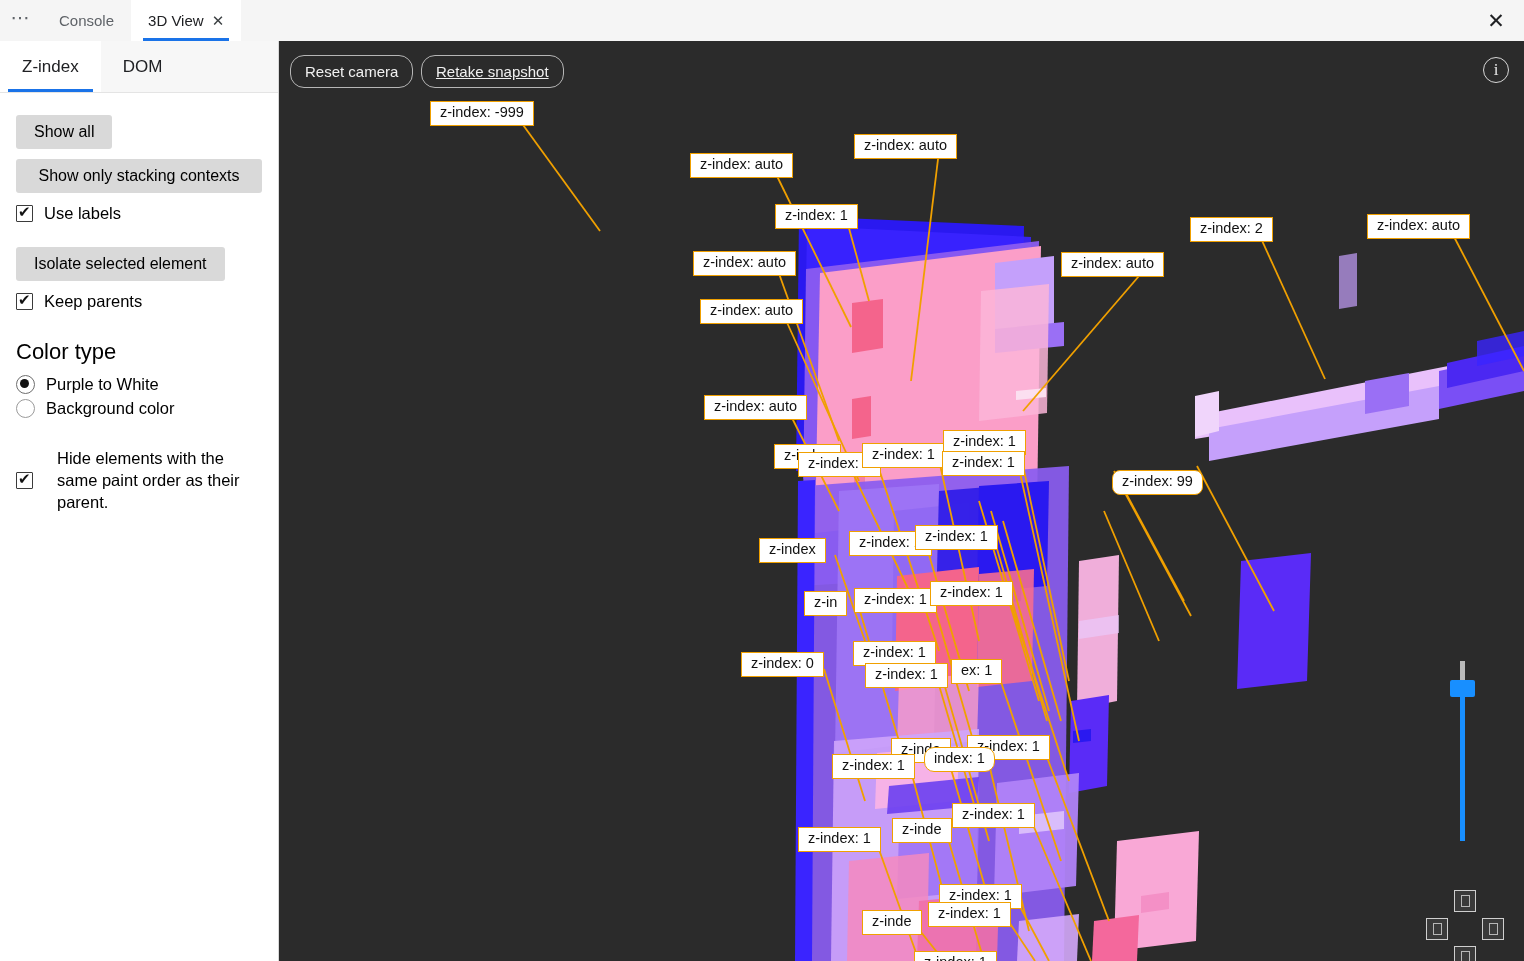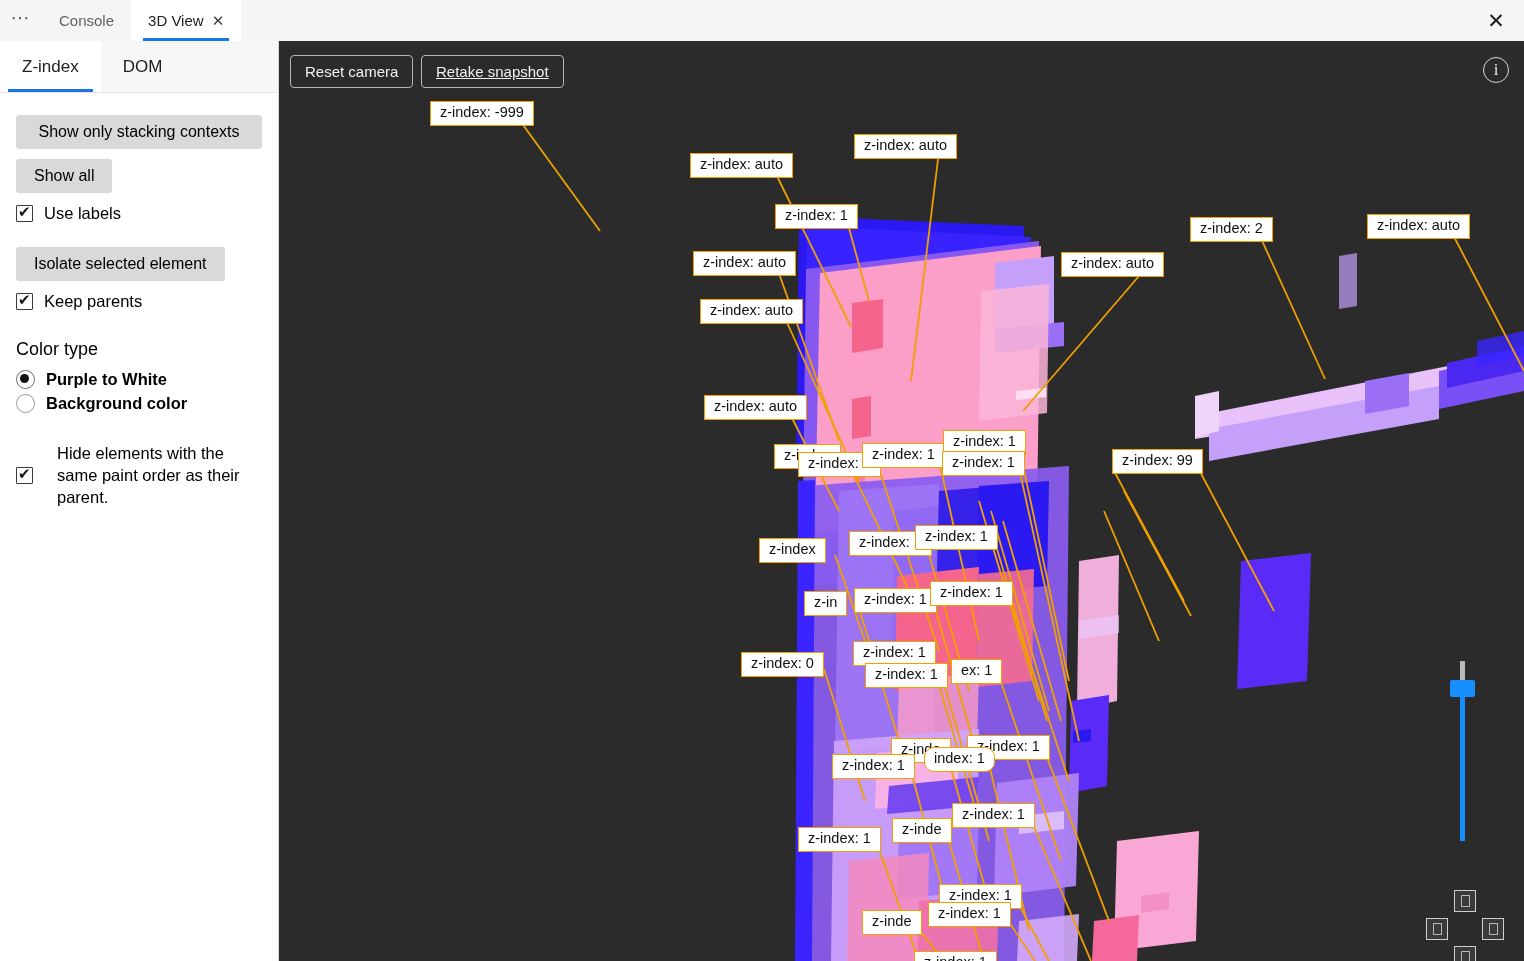--- a/index.html
+++ b/index.html
@@ -88,23 +88,23 @@
     position: relative; border-radius: 1px;
   }
   .cbox.checked::after {
     content: "✔";
     position: absolute; left: 1px; top: -3px;
     font-size: 15px; color: #111; line-height: 17px;
   }
   .check-label { font-size: 16.5px; color: #000; line-height: 1.33; }
 
   .section-title {
-    font-size: 18px; color: #000; margin: 26px 0 10px 0;
-  }
-  .radio-row { display: flex; align-items: center; gap: 11px; margin: 5px 0; font-weight: bold; }
+    font-size: 22px; color: #000; margin: 26px 0 10px 0;
+  }
+  .radio-row { display: flex; align-items: center; gap: 11px; margin: 5px 0; }
   .radio {
     width: 19px; height: 19px; min-width: 19px; border-radius: 50%;
     border: 1.6px solid #9a9a9a; background: #fff; position: relative;
   }
   .radio.sel { border-color: #6e6e6e; }
   .radio.sel::after {
     content: ""; position: absolute; left: 3px; top: 3px;
     width: 9px; height: 9px; border-radius: 50%; background: #111;
   }
   .radio-label { font-size: 16.5px; color: #000; }
@@ -117,21 +117,21 @@
     overflow: hidden;
   }
   .toolbtn {
     position: absolute; top: 14px;
     background: transparent;
     border: 1px solid #b6b6b6;
     color: #f1f1f1;
     font-family: "Liberation Sans", sans-serif;
     font-size: 15px;
     padding: 7px 14px;
-    border-radius: 4px;
+    border-radius: 14px;
     cursor: default;
   }
   #btn-reset { left: 11px; }
   #btn-retake { left: 142px; text-decoration: underline; }
 
   #info-icon {
     position: absolute; right: 15px; top: 16px;
     width: 26px; height: 26px; border-radius: 50%;
     border: 1.7px solid #d7d7d7; color: #e8e8e8;
     display: flex; align-items: center; justify-content: center;
@@ -208,25 +208,25 @@
       <span>Z-index</span>
     </div>
     <div class="side-tab">
       <span>DOM</span>
     </div>
   </div>
 
   <div id="controls">
 
     <div class="btn-row">
+      <button class="panel-btn">Show all</button>
+    </div>
+
+    <div class="btn-row">
       <button class="panel-btn btn-wide">Show only stacking contexts</button>
-    </div>
-
-    <div class="btn-row">
-      <button class="panel-btn">Show all</button>
     </div>
 
     <div class="check-row">
       <span class="cbox checked"></span>
       <span class="check-label">Use labels</span>
     </div>
 
     <div style="height:22px"></div>
 
     <div class="btn-row">
@@ -382,21 +382,21 @@
       <div class="zlabel" style="left: 421px; top: 258px;">z-index: auto</div>
       <div class="zlabel" style="left: 782px; top: 211px;">z-index: auto</div>
       <div class="zlabel" style="left: 911px; top: 176px;">z-index: 2</div>
       <div class="zlabel" style="left: 1088px; top: 173px;">z-index: auto</div>
       <div class="zlabel" style="left: 425px; top: 354px;">z-index: auto</div>
       <div class="zlabel" style="left: 495px; top: 403px;">z-index</div>
       <div class="zlabel" style="left: 519px; top: 411px;">z-index: 1</div>
       <div class="zlabel" style="left: 583px; top: 402px;">z-index: 1</div>
       <div class="zlabel" style="left: 664px; top: 389px;">z-index: 1</div>
       <div class="zlabel" style="left: 663px; top: 410px;">z-index: 1</div>
-      <div class="zlabel" style="left: 833px; top: 408px;">z-index: 99</div>
+      <div class="zlabel" style="left: 833px; top: 429px; border-radius: 8px;">z-index: 99</div>
       <div class="zlabel" style="left: 480px; top: 497px;">z-index</div>
       <div class="zlabel" style="left: 570px; top: 490px;">z-index: 1</div>
       <div class="zlabel" style="left: 636px; top: 484px;">z-index: 1</div>
       <div class="zlabel" style="left: 525px; top: 550px;">z-in</div>
       <div class="zlabel" style="left: 575px; top: 547px;">z-index: 1</div>
       <div class="zlabel" style="left: 651px; top: 540px;">z-index: 1</div>
       <div class="zlabel" style="left: 462px; top: 611px;">z-index: 0</div>
       <div class="zlabel" style="left: 574px; top: 600px;">z-index: 1</div>
       <div class="zlabel" style="left: 586px; top: 622px;">z-index: 1</div>
       <div class="zlabel" style="left: 672px; top: 618px;">ex: 1</div>

